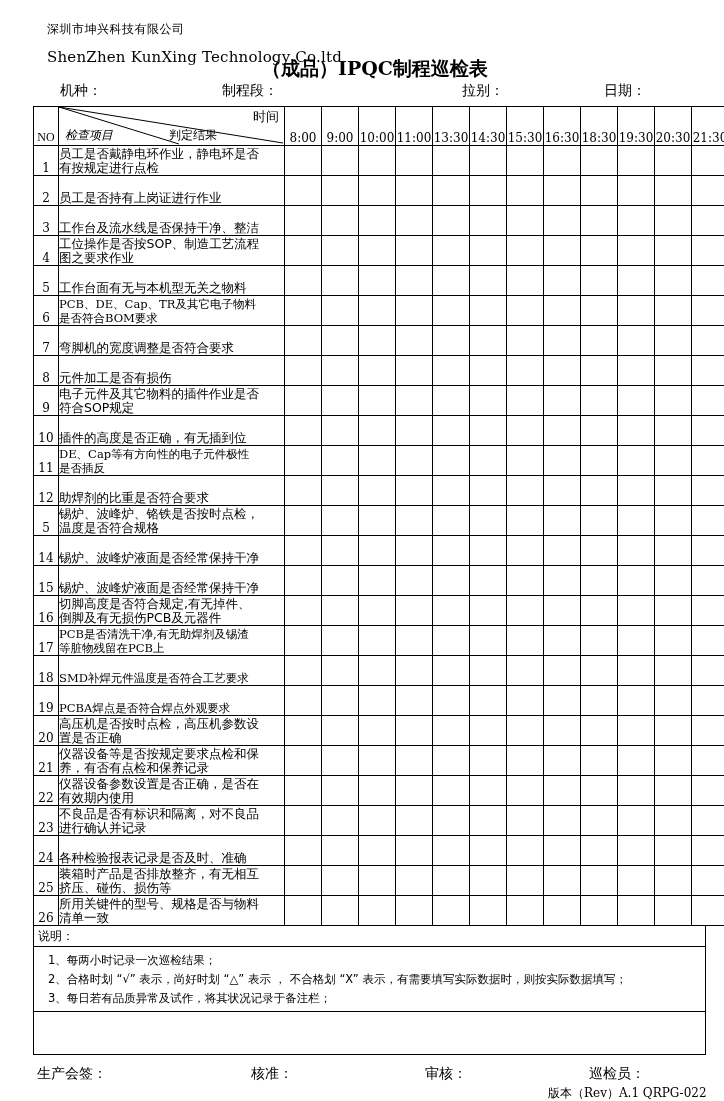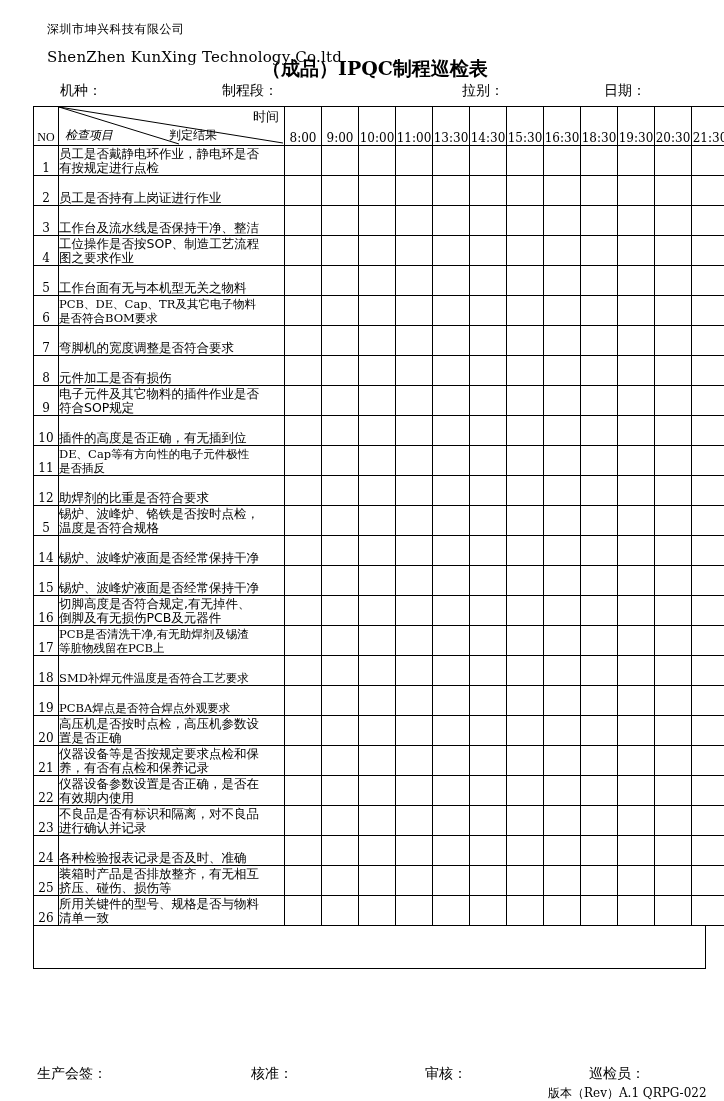--- a/index.html
+++ b/index.html
@@ -745,20 +745,30 @@
         <td class="cell-chk"></td>
         <td class="cell-chk"></td>
         <td class="cell-chk"></td>
         <td class="cell-chk"></td>
       </tr>
     </tbody>
 </table>
 
 <table class="notes">
   <tbody>
+      <tr>
+    <td class="notes-title-cell">说明：</td>
+  </tr>
+  <tr>
+    <td class="notes-body-cell">
+      <span class="line">1、每两小时记录一次巡检结果；</span>
+      <span class="line">2、合格时划 “√” 表示，尚好时划 “△” 表示 ，  不合格划 “X” 表示，有需要填写实际数据时，则按实际数据填写；</span>
+      <span class="line">3、每日若有品质异常及试作，将其状况记录于备注栏；</span>
+    </td>
+  </tr>
   <tr>
     <td class="remark-blank-cell"></td>
   </tr>
 </tbody>
   </table>
 
 <div class="sig-row">
   <span class="sig sig-0">生产会签：</span>
   <span class="sig sig-1">核准：</span>
   <span class="sig sig-2">审核：</span>

